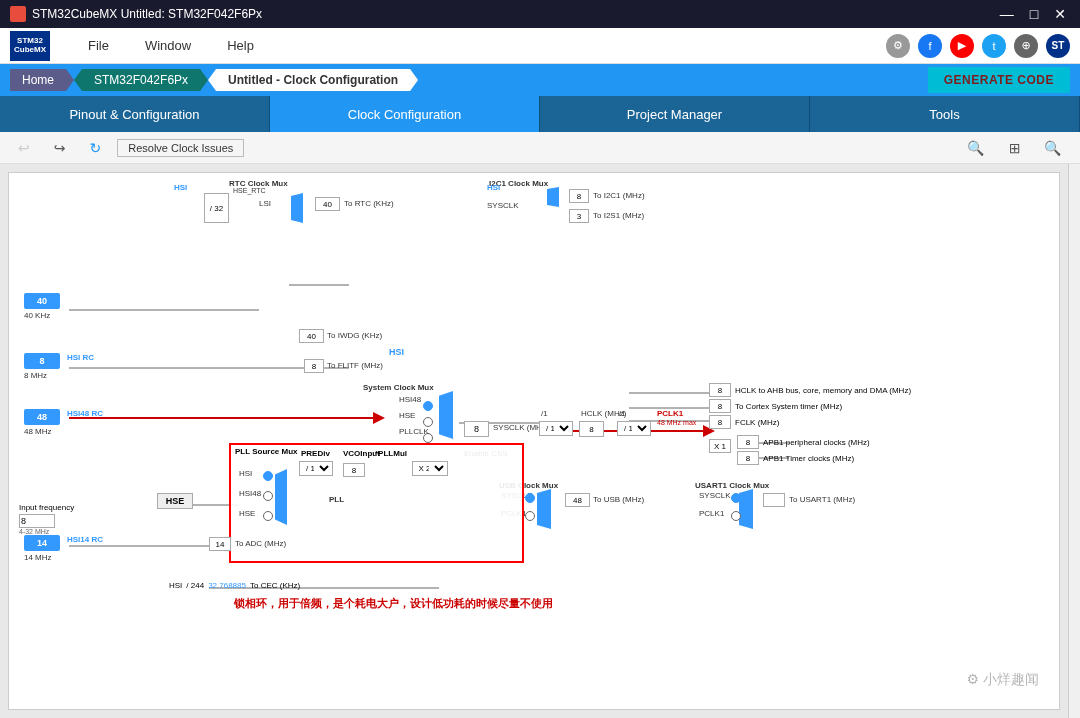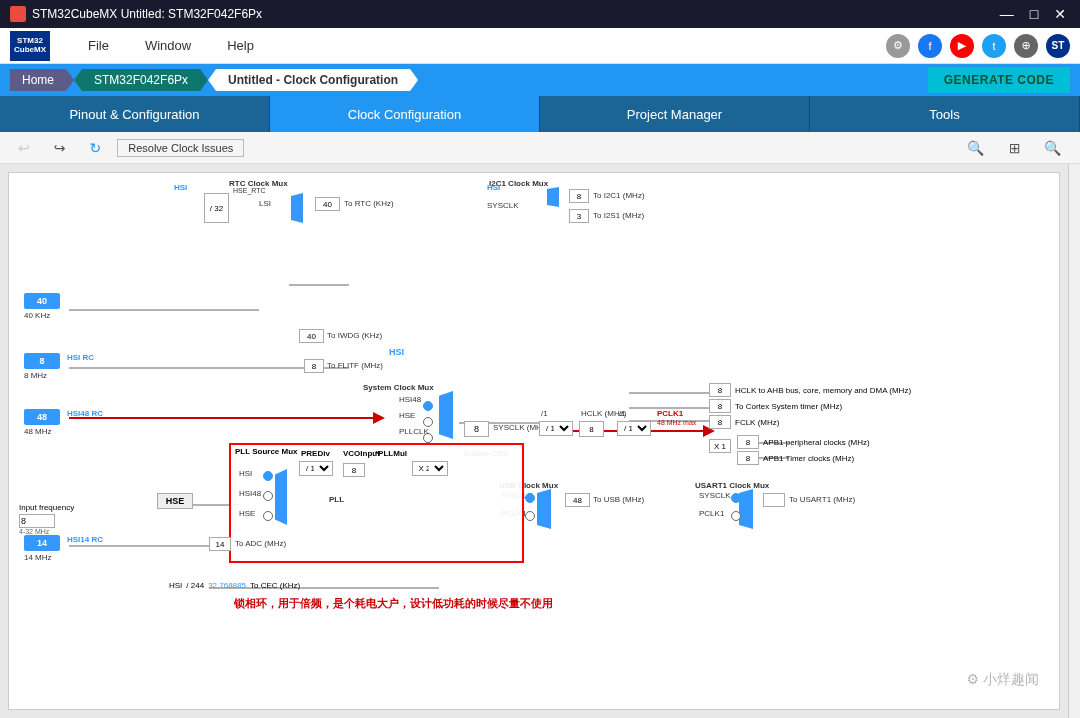--- a/index.html
+++ b/index.html
@@ -61,21 +61,21 @@
       font-size: 12px;
       position: relative;
       display: flex; align-items: center;
     }
     .breadcrumb-item.home { background: #5c5c8a; clip-path: polygon(0 0, calc(100% - 8px) 0, 100% 50%, calc(100% - 8px) 100%, 0 100%); padding-right: 20px; }
     .breadcrumb-item.chip { background: #0f766e; clip-path: polygon(8px 0, calc(100% - 8px) 0, 100% 50%, calc(100% - 8px) 100%, 8px 100%, 0 50%); padding: 4px 20px; }
     .breadcrumb-item.active { background: white; color: #333; font-weight: bold; clip-path: polygon(8px 0, calc(100% - 8px) 0, 100% 50%, calc(100% - 8px) 100%, 8px 100%, 0 50%); padding: 4px 20px; }
     .generate-btn {
       margin-left: auto;
       background: #00bcd4;
-      color: #14532d;
+      color: #7f1d1d;
       padding: 6px 16px;
       font-size: 12px;
       font-weight: bold;
       cursor: pointer;
       border: none;
       letter-spacing: 0.5px;
     }
 
     
     .tabs {

